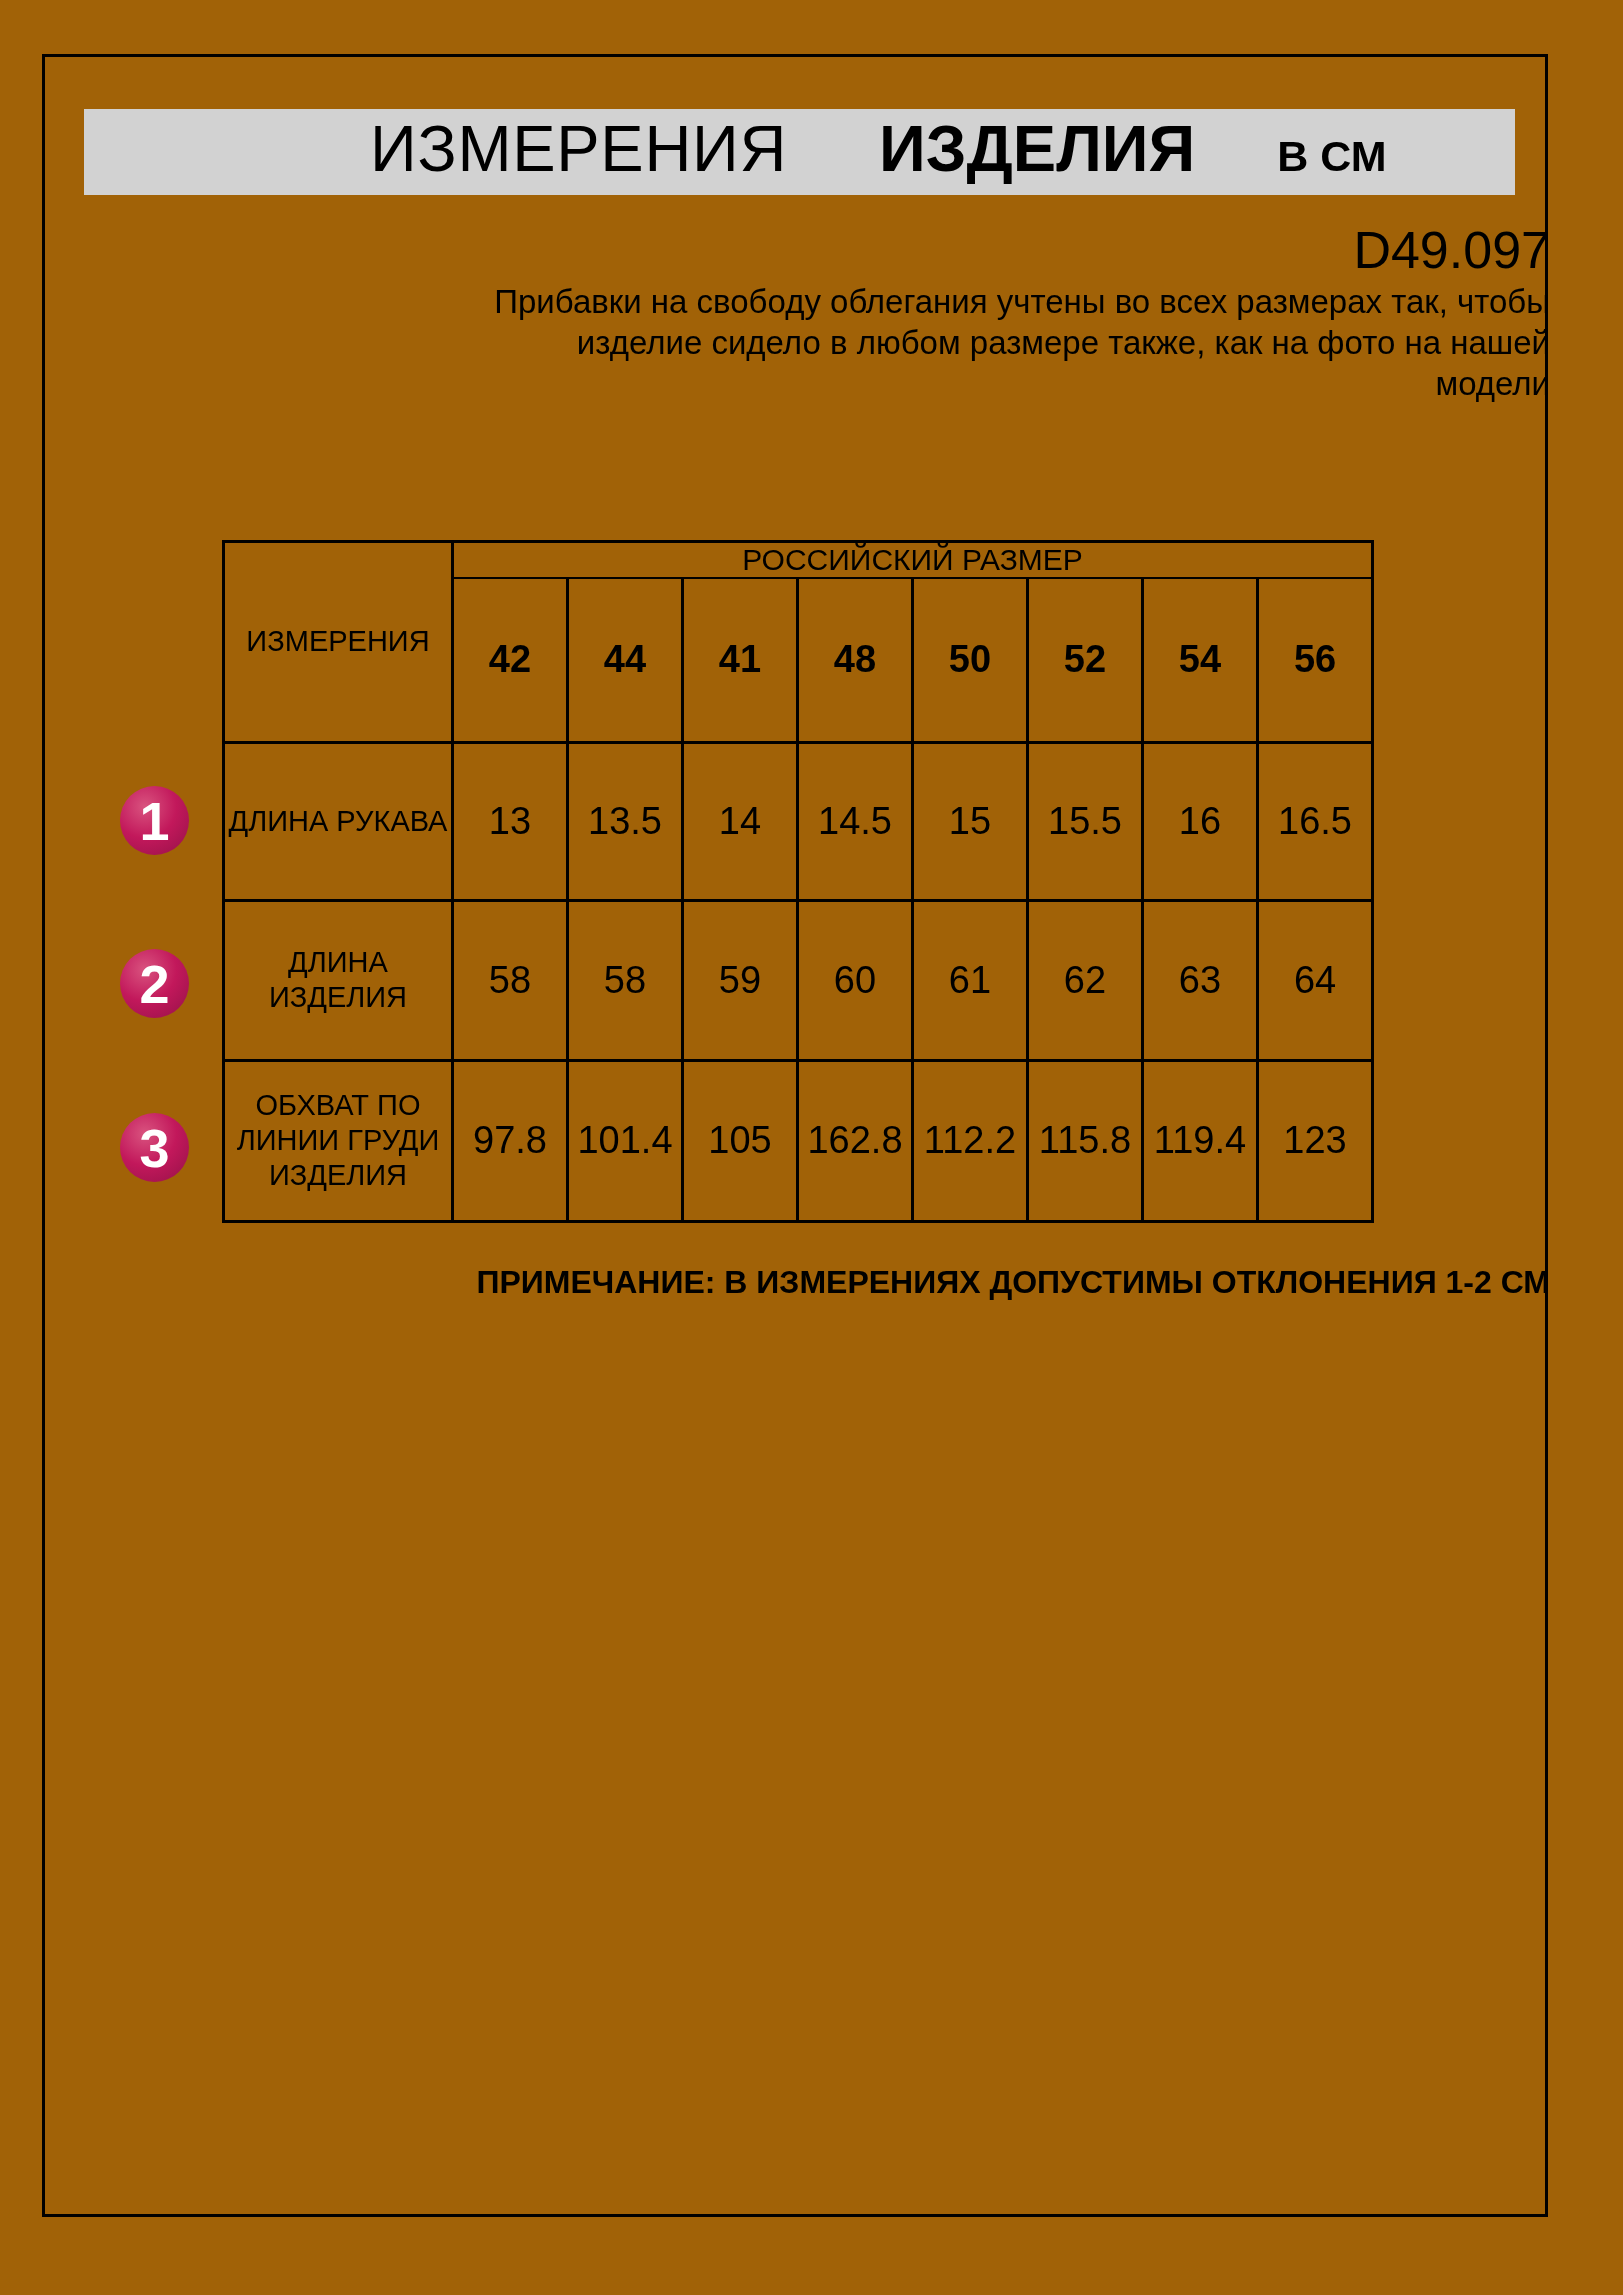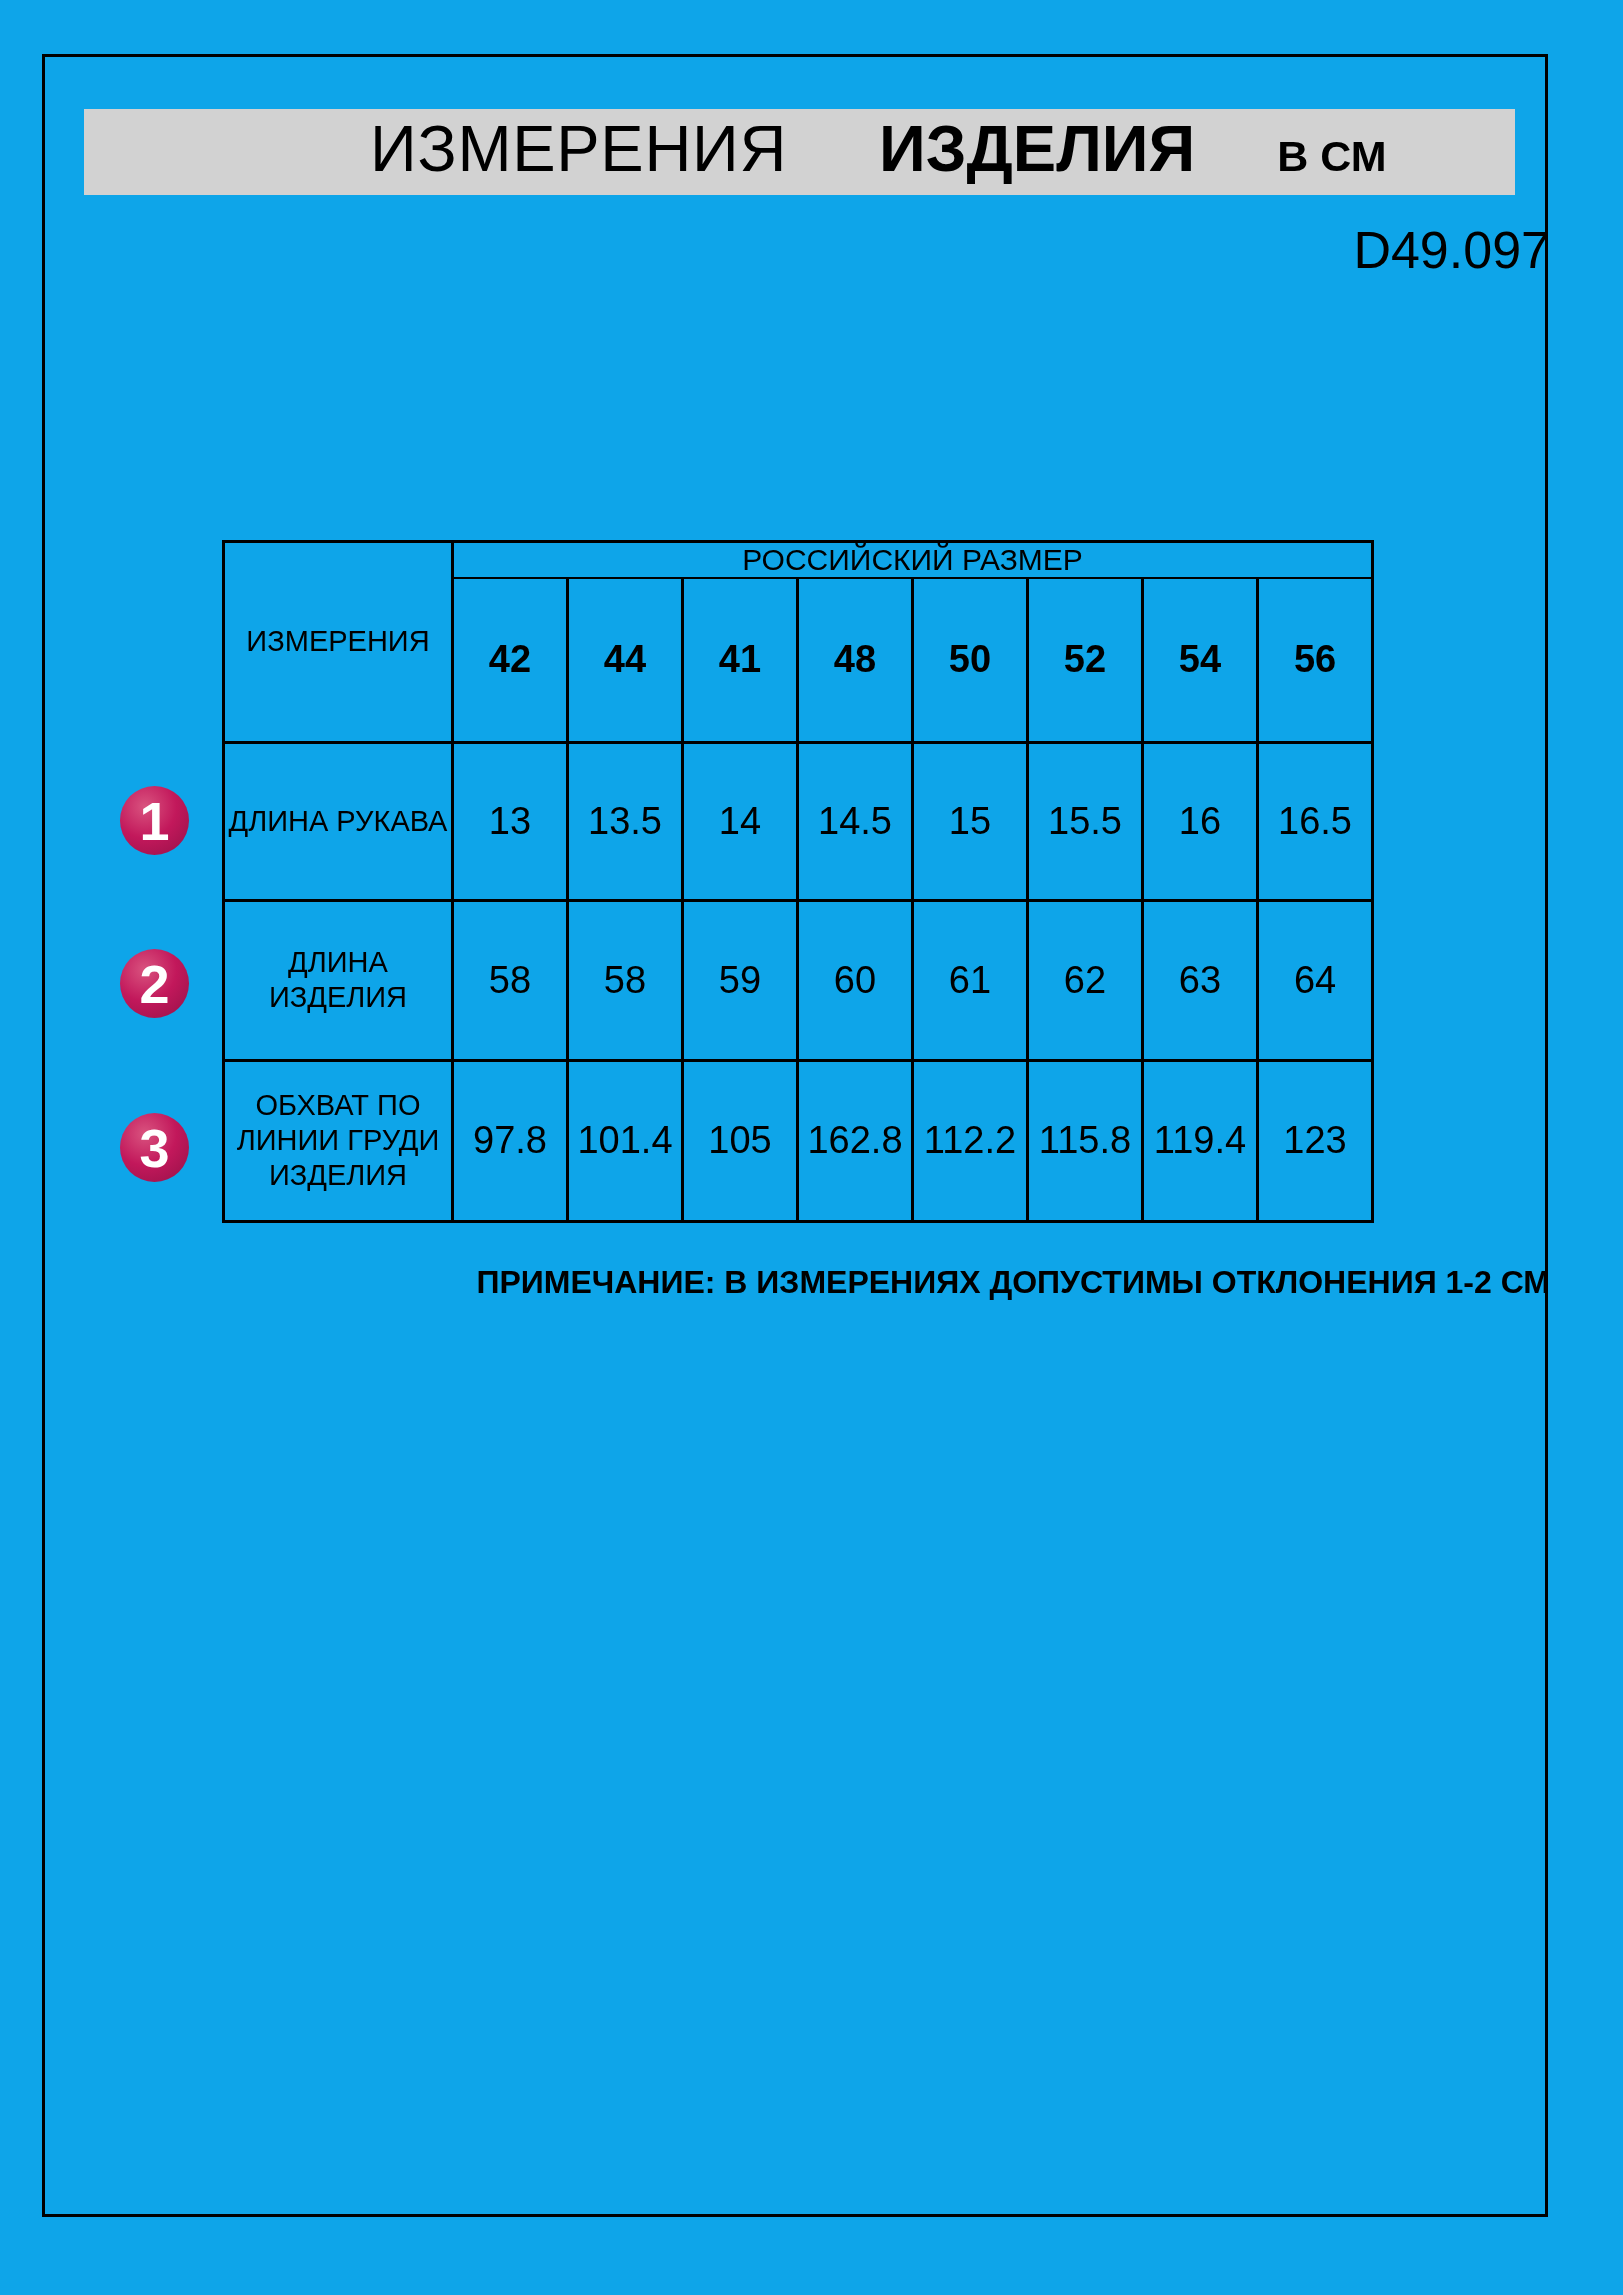--- a/index.html
+++ b/index.html
@@ -2,21 +2,21 @@
 <html style="--accent: #c2185b; --title_bar: #d2d2d2;font-size:10.5px"><head>
 <meta charset="utf-8">
 <style>
   html, body { margin: 0; padding: 0; background: #ffffff; }
   body {
     width: 1623px; height: 2295px;
     position: relative;
     font-family: "Liberation Sans", "DejaVu Sans", sans-serif;
     color: #000;
   }
-  #page { position: absolute; inset: 0; background: #0ea5e9; }
+  #page { position: absolute; inset: 0; background: #a16207; }
 
   
   .frame {
     position: absolute;
     left: 42px; top: 54px;
     width: 1500px; height: 2157px;
     border: 3.9px solid #000;
   }
 
   
@@ -98,20 +98,25 @@
   <div class="frame"></div>
 
   <div class="title-bar">
     <span class="title-w1">ИЗМЕРЕНИЯ</span>
     <span class="title-w2">ИЗДЕЛИЯ</span>
     <span class="title-unit">В СМ</span>
   </div>
 
   <div class="centered-block product-code">D49.097</div>
 
+  <div class="centered-block description">
+    <div>Прибавки на свободу облегания учтены во всех размерах так, чтобы</div>
+    <div>изделие сидело в любом размере также, как на фото на нашей</div>
+    <div>модели</div>
+  </div>
 
   <div class="size-table-wrap">
     <table class="size-table">
       <colgroup>
         <col style="width:229px">
         <col style="width:115px">
           <col style="width:115px">
           <col style="width:115px">
           <col style="width:115px">
         <col style="width:115px">

